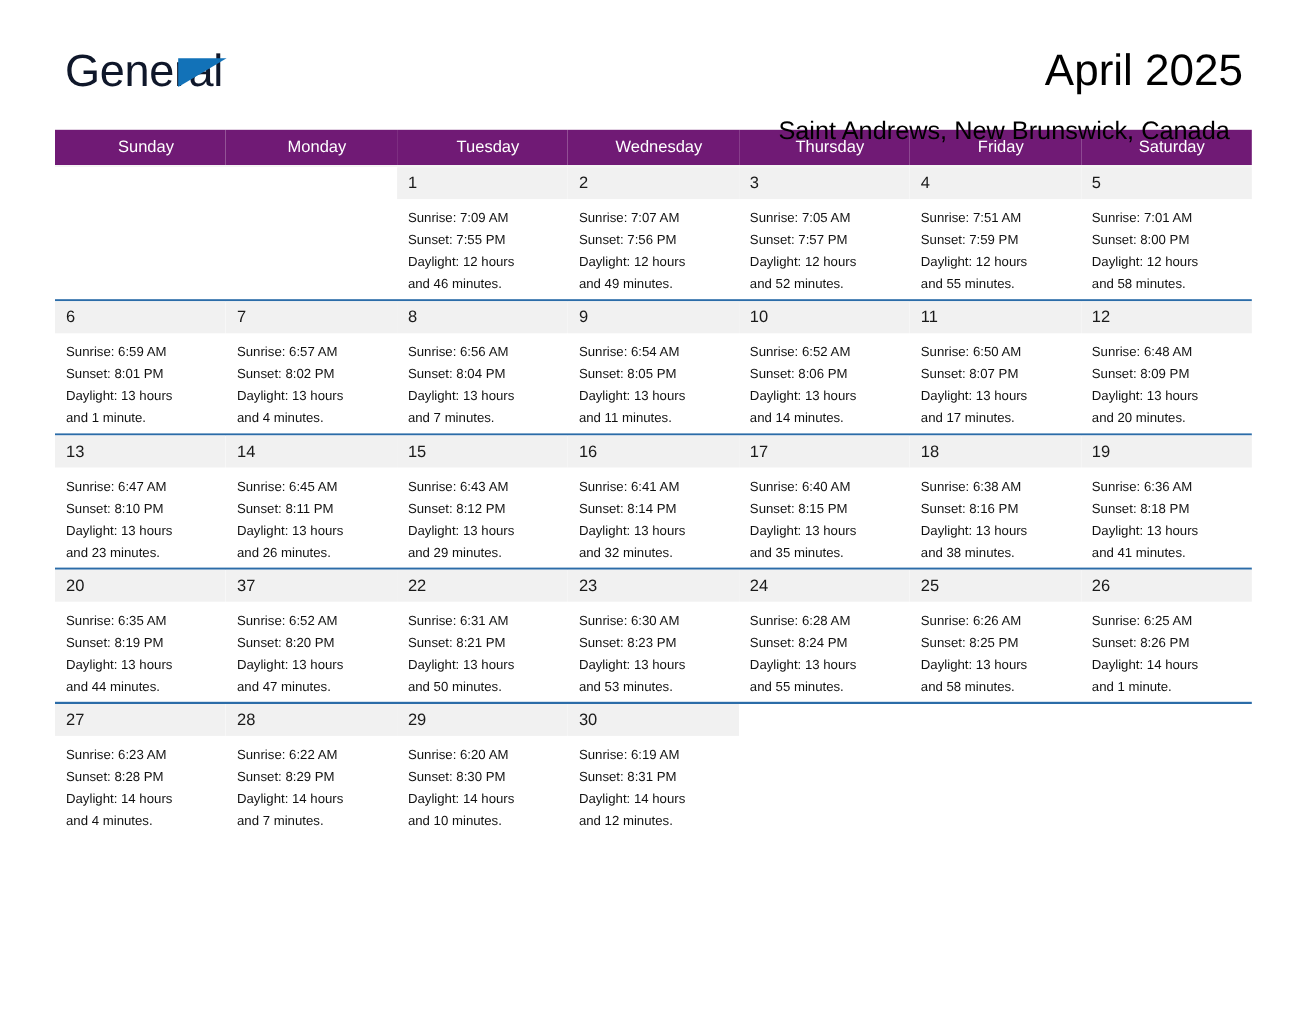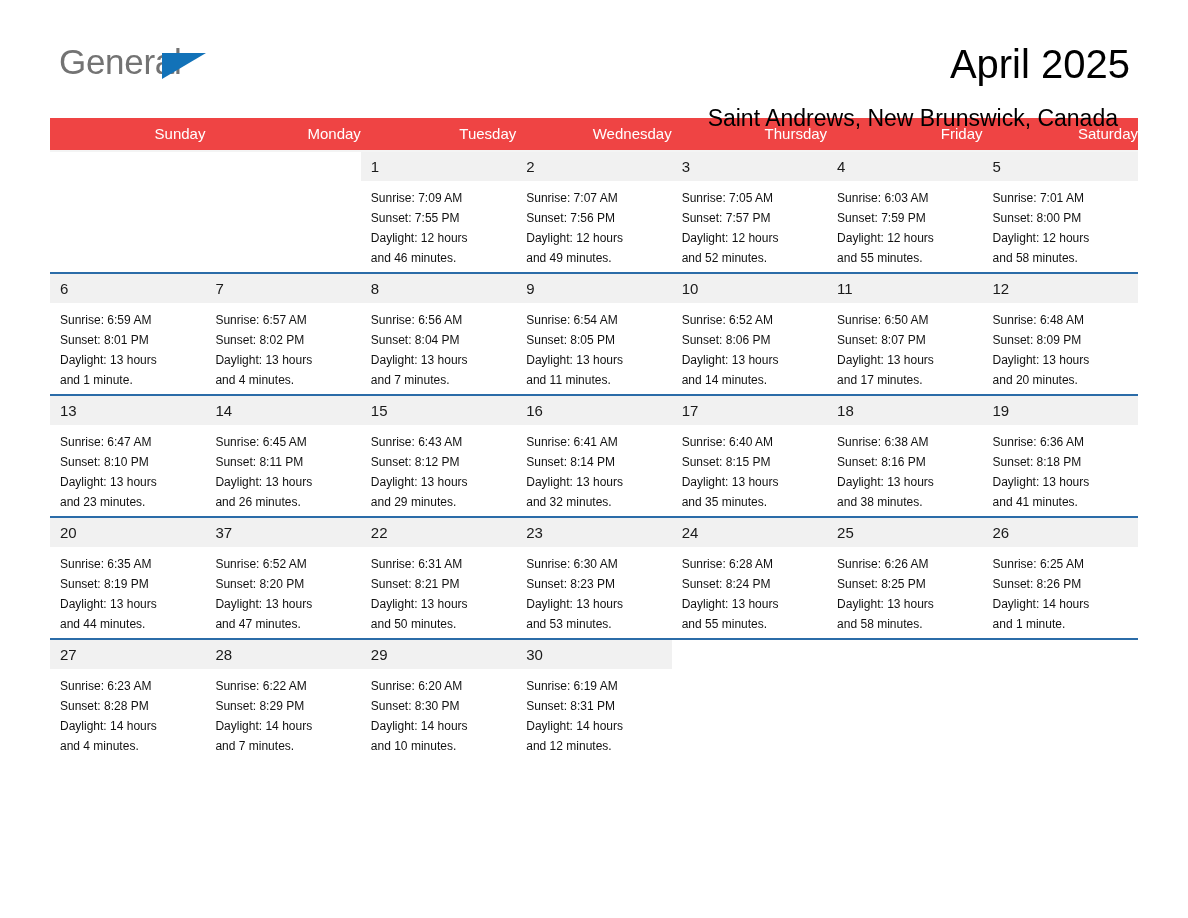--- a/index.html
+++ b/index.html
@@ -31,23 +31,23 @@
     position: absolute;
     left: 9px;
     top: 44px;
     width: 300px;
     height: 76px;
     line-height: 1;
   }
   .logo-row1 {
     position: relative;
     display: block;
-    font-size: 35px;
+    font-size: 41px;
     letter-spacing: -0.3px;
-    color: #737373;
+    color: #0f172a;
     font-weight: 400;
     height: 38px;
   }
   .logo-tri {
     position: absolute;
     left: 103px;
     top: 9px;
     width: 0;
     height: 0;
     border-left: 44px solid #1272b8;
@@ -84,25 +84,25 @@
 
   
   .calendar {
     width: 1088px;
     border-collapse: collapse;
     table-layout: fixed;
   }
   .calendar col { width: 155.4px; }
 
   thead th {
-    background: #ef4444;
+    background: #701a75;
     color: #ffffff;
     font-size: 15px;
     font-weight: 400;
-    text-align: right;
+    text-align: center;
     padding: 7px 0 8px 10px;
     height: 16px;
     vertical-align: middle;
   }
 
   tbody tr.week-sep td {
     height: 2px;
     padding: 0;
     background: #2b6ca8;
     font-size: 0;
@@ -219,21 +219,21 @@
           <span class="info">
             <span>Sunrise: 7:05 AM</span>
             <span>Sunset: 7:57 PM</span>
             <span>Daylight: 12 hours</span>
             <span>and 52 minutes.</span>
           </span>
         </td>
         <td class="daycell">
           <span class="daynum">4</span>
           <span class="info">
-            <span>Sunrise: 6:03 AM</span>
+            <span>Sunrise: 7:51 AM</span>
             <span>Sunset: 7:59 PM</span>
             <span>Daylight: 12 hours</span>
             <span>and 55 minutes.</span>
           </span>
         </td>
         <td class="daycell">
           <span class="daynum">5</span>
           <span class="info">
             <span>Sunrise: 7:01 AM</span>
             <span>Sunset: 8:00 PM</span>

